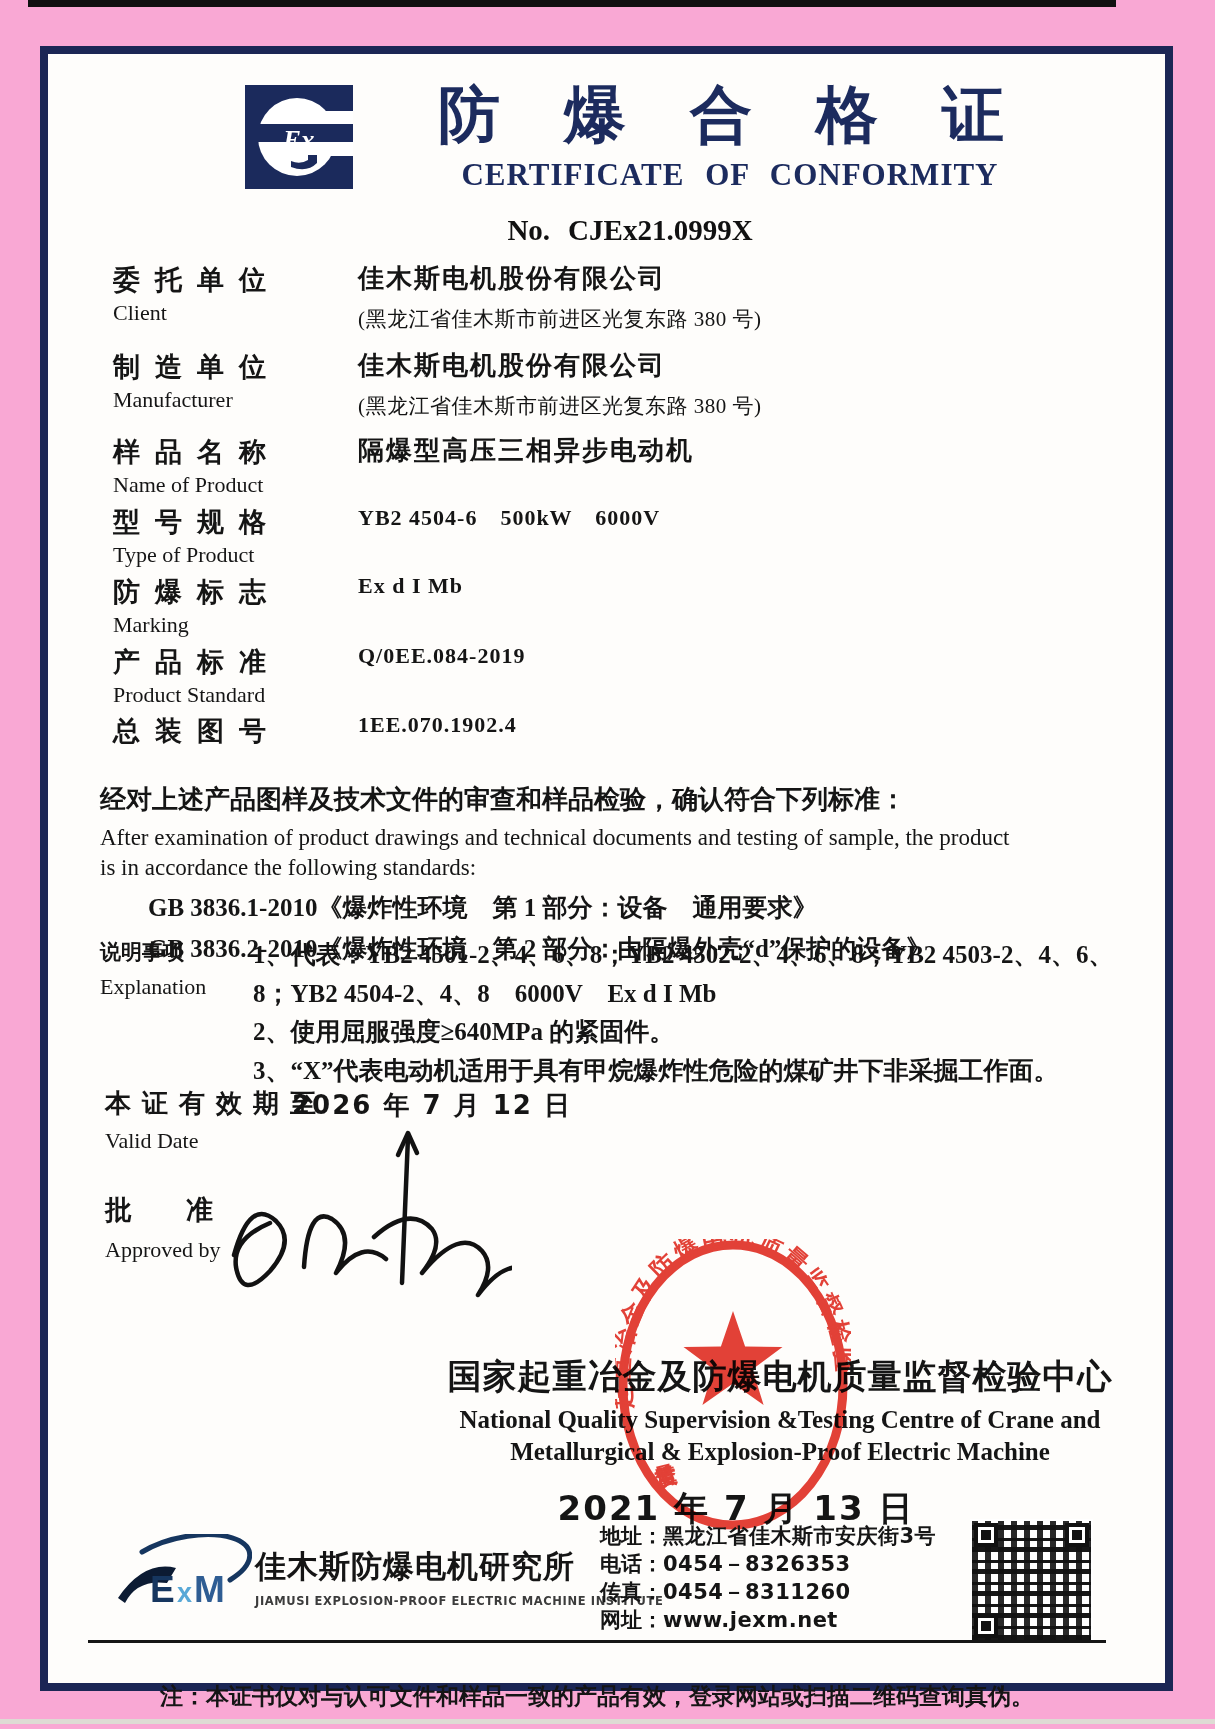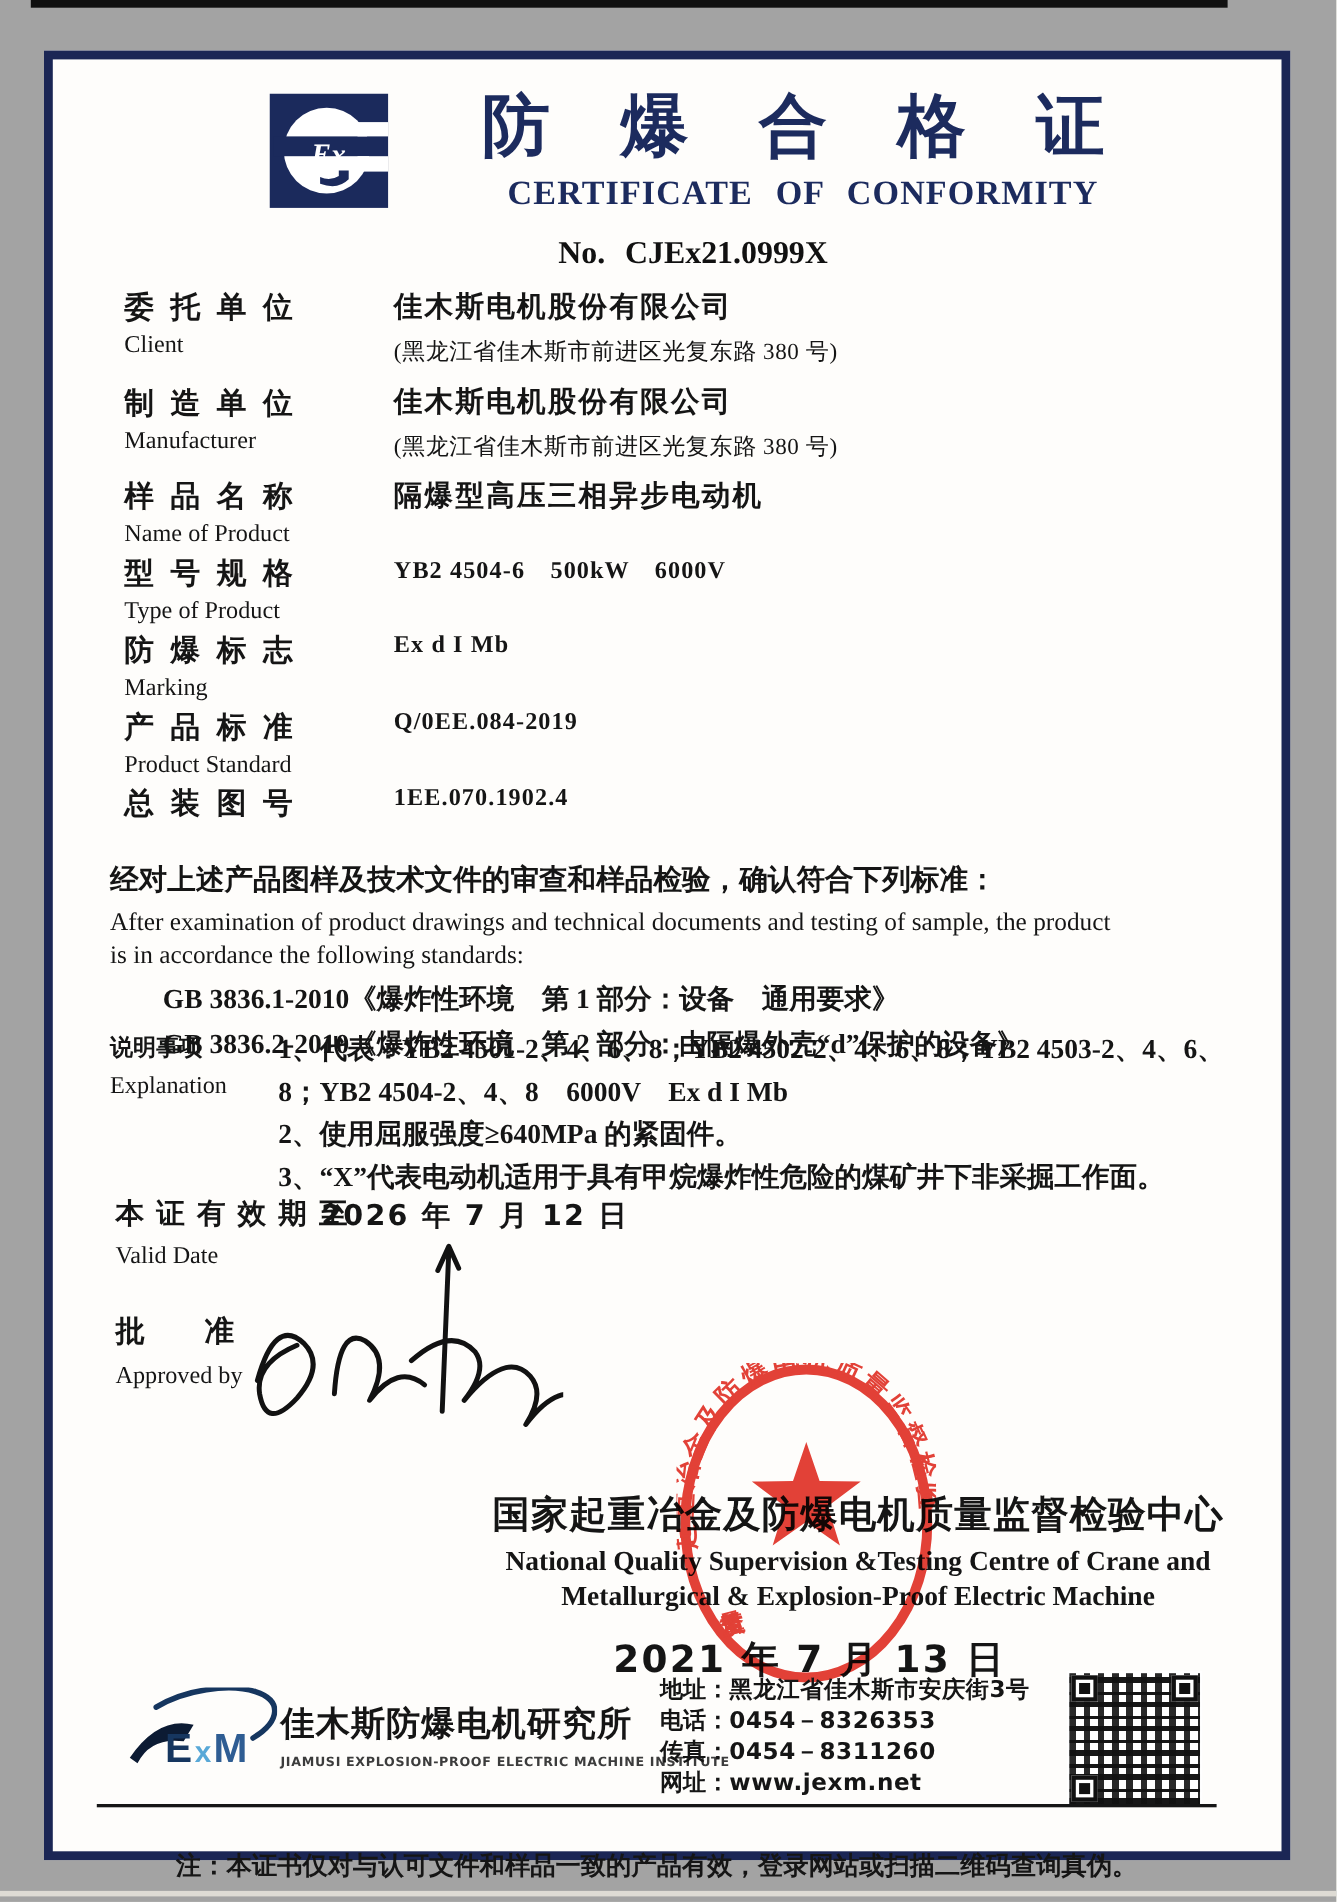--- a/index.html
+++ b/index.html
@@ -6,21 +6,21 @@
     --navy:#1c2b5e;
     --ink:#151515;
     --red:#e02c22;
   }
   html,body{margin:0;padding:0;}
   body{background:#e9e7e1;}
   .page{
     position:relative;
     width:1215px;height:1729px;
     margin:0 auto;
-    background:#a3a3a3;
+    background:#f9a8d4;
     overflow:hidden;
     font-family:"DejaVu Sans","Liberation Sans",sans-serif;
     color:var(--ink);
   }
   .scan-top{position:absolute;left:28px;top:0;width:1088px;height:7px;background:#101010;}
   .scan-bottom{position:absolute;left:0;top:1719px;width:1215px;height:5px;background:#dedbd4;}
   .frame{
     position:absolute;left:40px;top:46px;width:1133px;height:1645px;
     box-sizing:border-box;border:8px solid #1b2655;background:#fefdfb;
   }

